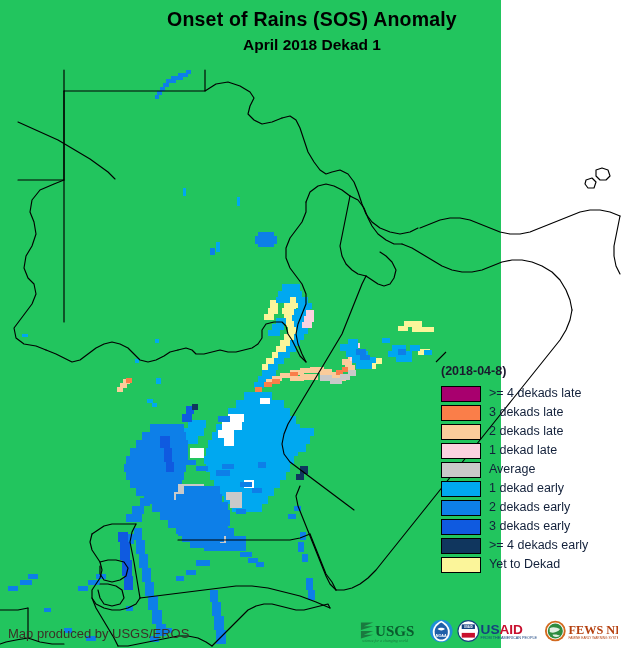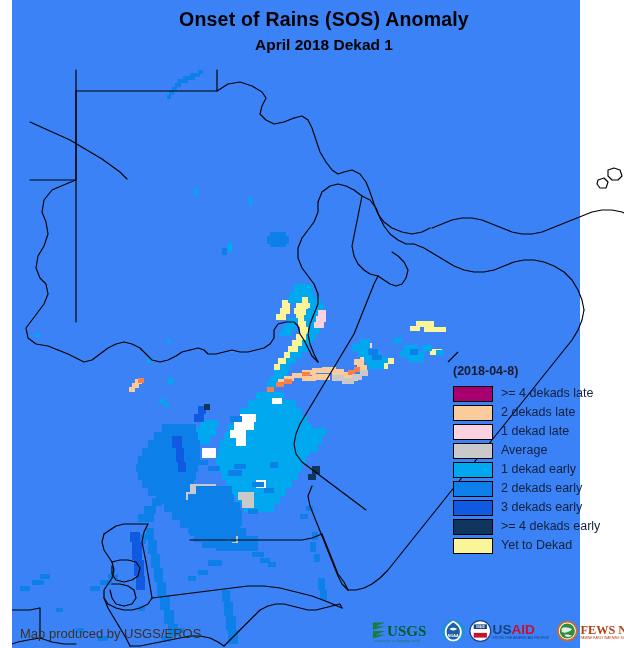--- a/index.html
+++ b/index.html
@@ -1,19 +1,19 @@
 <!DOCTYPE html>
 <html><head>
 <meta charset="utf-8">
 <style>
   html,body{margin:0;padding:0;background:#ffffff;}
   body{width:624px;height:648px;position:relative;overflow:hidden;
        font-family:"Liberation Sans","DejaVu Sans",sans-serif;}
 
-  #page{position:absolute;left:12px;top:0;width:568px;height:648px;background:#3b82f6;}
+  #page{position:absolute;left:0;top:0;width:501px;height:648px;background:#22c55e;}
 
   
   #title-block{position:absolute;left:0;top:6px;width:624px;text-align:center;}
   #main-title{font-size:19.5px;font-weight:bold;color:#000;letter-spacing:.2px;line-height:26px;}
   #sub-title{font-size:15.5px;font-weight:bold;color:#000;line-height:22px;margin-top:2px;}
 
   
   #map-wrap{position:absolute;left:0;top:62px;width:624px;height:586px;}
   #map-svg{display:block;}
 
@@ -461,20 +461,24 @@
   </div>
 
   <div id="legend">
     <div id="legend-date">(2018-04-8)</div>
     <div id="legend-items">
         <div class="legend-row">
           <div class="legend-swatch" style="background: rgb(168, 0, 110);"></div>
           <div class="legend-label">&gt;= 4 dekads late</div>
         </div>
         <div class="legend-row">
+          <div class="legend-swatch" style="background: rgb(250, 126, 73);"></div>
+          <div class="legend-label">3 dekads late</div>
+        </div>
+        <div class="legend-row">
           <div class="legend-swatch" style="background: rgb(251, 204, 155);"></div>
           <div class="legend-label">2 dekads late</div>
         </div>
         <div class="legend-row">
           <div class="legend-swatch" style="background: rgb(251, 210, 224);"></div>
           <div class="legend-label">1 dekad late</div>
         </div>
         <div class="legend-row">
           <div class="legend-swatch" style="background: rgb(201, 201, 201);"></div>
           <div class="legend-label">Average</div>

